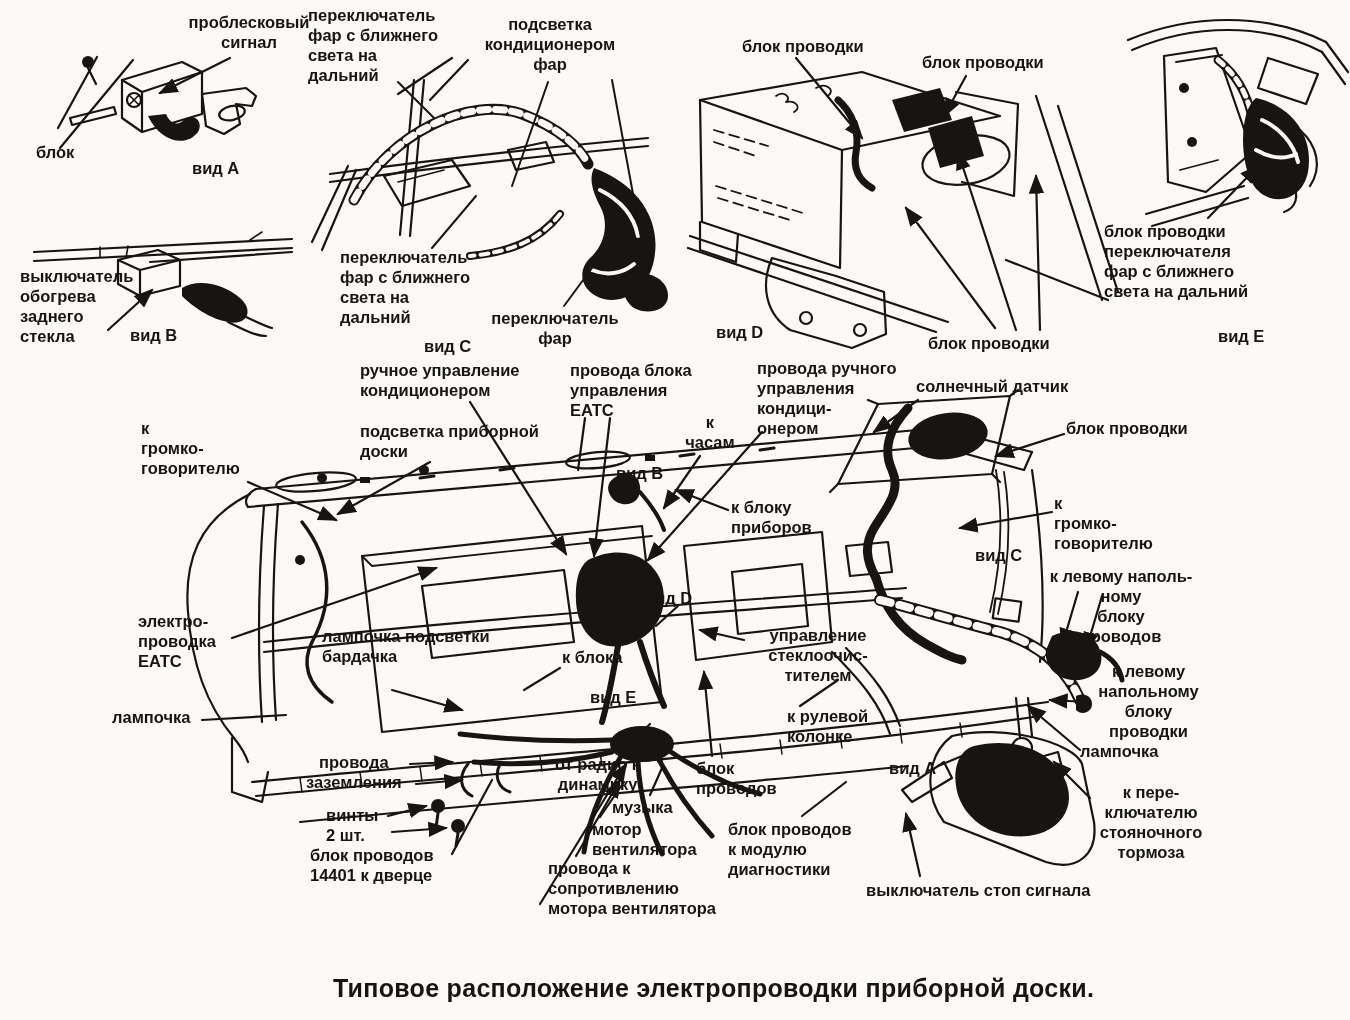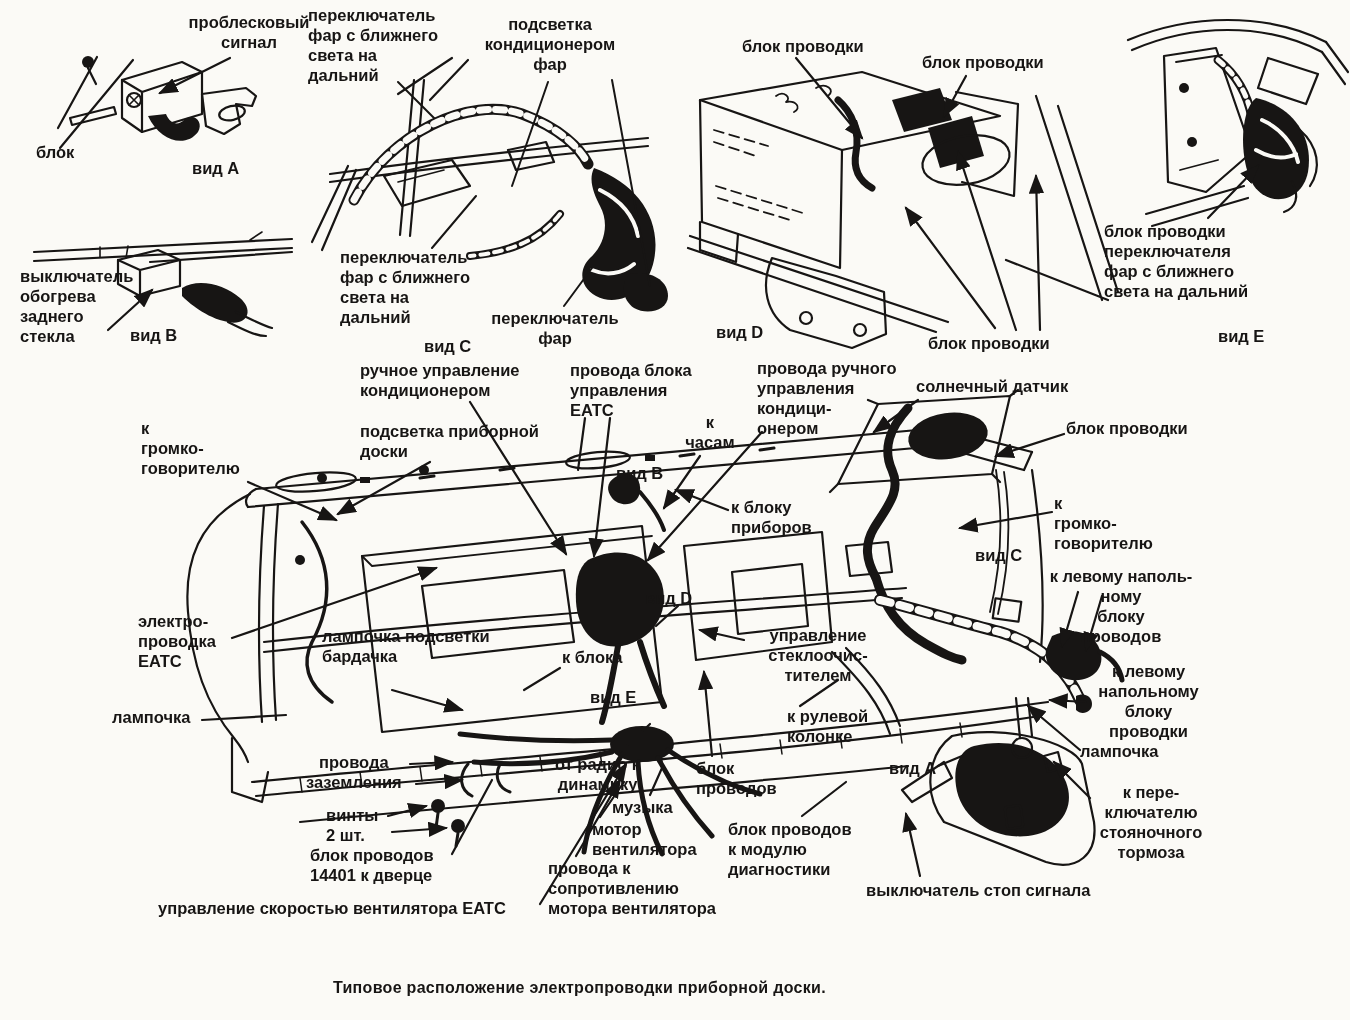--- a/index.html
+++ b/index.html
@@ -2,21 +2,21 @@
 <html><head>
 <meta charset="utf-8">
 <style>
   html,body{margin:0;padding:0;background:#e8e6e0;}
   #page{position:relative;width:1350px;height:1020px;background:#fbfaf6;overflow:hidden;
         font-family:"Liberation Sans",sans-serif;color:#171514;}
   #art{position:absolute;left:0;top:0;}
   .lbl{position:absolute;font-weight:bold;font-size:16.5px;line-height:20px;
        white-space:pre-line;color:#171514;}
   .c{text-align:center;}
-  .cap{font-size:16px;letter-spacing:.3px;}
+  .cap{font-size:25px;letter-spacing:.3px;}
 </style>
 </head>
 <body>
 
 <div id="page">
 
 <svg id="art" width="1350" height="1020" viewBox="0 0 1350 1020">
   <defs>
     <marker id="ah" markerWidth="9" markerHeight="7" refX="8" refY="3.5" orient="auto">
       <path d="M0,0 L9,3.5 L0,7 Z" fill="#171514"></path>
@@ -321,17 +321,16 @@
 вентилятора</div>
 <div class="lbl" style="left:310px;top:845px;">блок проводов
 14401 к дверце</div>
 <div class="lbl" style="left:548px;top:858px;">провода к
 сопротивлению
 мотора вентилятора</div>
 <div class="lbl" style="left:728px;top:819px;">блок проводов
 к модулю
 диагностики</div>
 <div class="lbl" style="left:866px;top:880px;">выключатель стоп сигнала</div>
-<div class="lbl" style="left:158px;top:898px;">управление скоростью вентилятора EATC</div>
 
 <div class="lbl cap" style="left:333px;top:978px;">Типовое расположение электропроводки приборной доски.</div>
 
 </div>
 
 </body></html>

